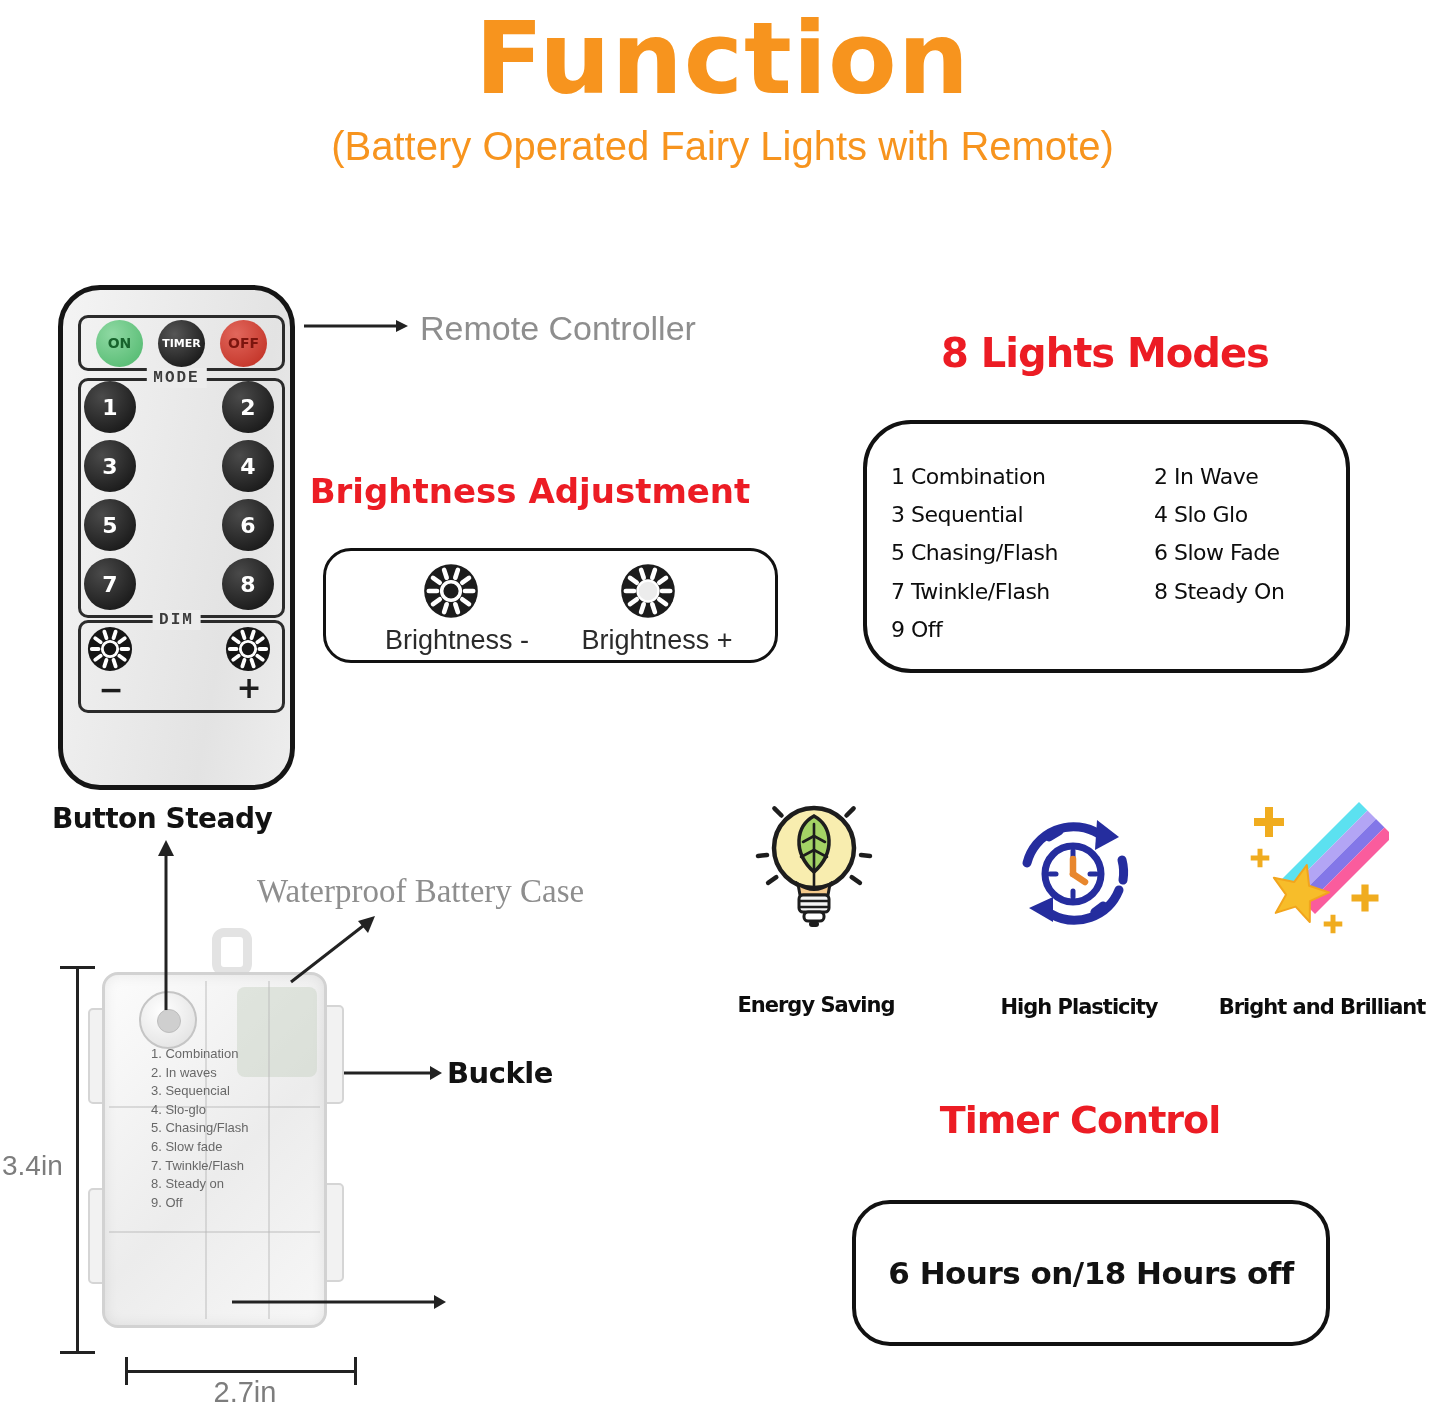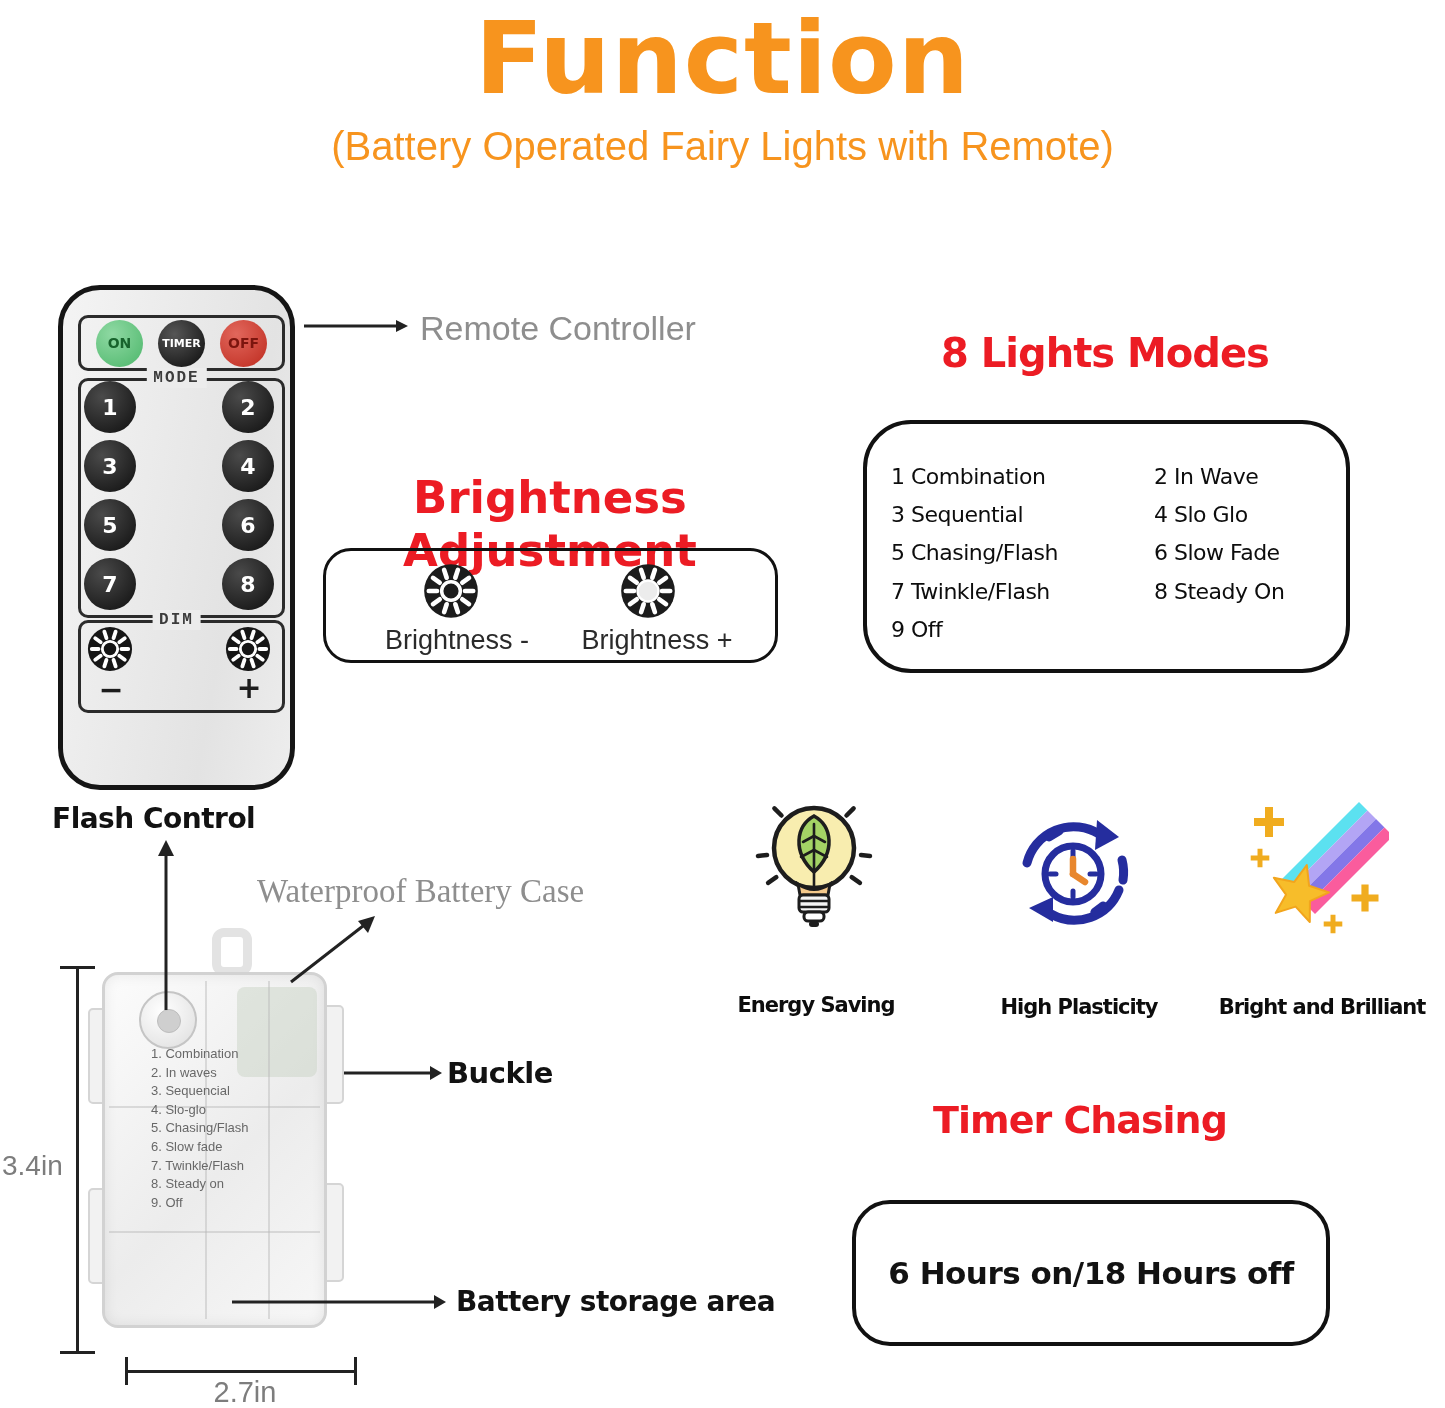--- a/index.html
+++ b/index.html
@@ -128,27 +128,27 @@
       <span class="pm" style="left:146px;top:50px;">+</span>
     </div>
   </div>
 
   <svg class="arrow-svg" style="left:302px;top:316px;" width="108" height="20">
     <line x1="2" y1="10" x2="94" y2="10" stroke="#222" stroke-width="3"></line>
     <polygon points="94,4 106,10 94,16" fill="#222"></polygon>
   </svg>
   <div class="abs graytxt" style="left:420px;top:309px;font-size:34px;">Remote Controller</div>
 
-  <div class="abs heavy blktxt" style="left:52px;top:802px;font-size:28px;letter-spacing:-0.5px;">Flash Control</div>
+  <div class="abs heavy blktxt" style="left:52px;top:802px;font-size:28px;letter-spacing:-0.5px;">Button Steady</div>
   <svg class="arrow-svg" style="left:152px;top:838px;z-index:4;" width="28" height="176">
     <line x1="14" y1="172" x2="14" y2="14" stroke="#222" stroke-width="3"></line>
     <polygon points="6,18 14,2 22,18" fill="#222"></polygon>
   </svg>
 
-  <div class="abs heavy red center" style="left:320px;top:471px;width:460px;font-size:45px;">Brightness Adjustment</div>
+  <div class="abs heavy red center" style="left:300px;top:471px;width:460px;font-size:34px;">Brightness Adjustment</div>
   <div class="abs" style="left:323px;top:548px;width:455px;height:115px;border:3.5px solid #111;border-radius:28px;box-sizing:border-box;">
     <span class="abs" style="left:97px;top:12px;width:56px;height:56px;">
       <svg viewBox="0 0 48 48" width="56" height="56">
           <circle cx="24" cy="24" r="23" fill="#1c1c1c"></circle>
       <g stroke="#fff" stroke-width="4" stroke-linecap="round">
       <line x1="36" y1="24" x2="43" y2="24"></line>
             <line x1="33.7" y1="31.1" x2="39.4" y2="35.2"></line>
             <line x1="27.7" y1="35.4" x2="29.9" y2="42.1"></line>
             <line x1="20.3" y1="35.4" x2="18.1" y2="42.1"></line>
             <line x1="14.3" y1="31.1" x2="8.6" y2="35.2"></line>
@@ -235,21 +235,20 @@
   <svg class="arrow-svg" style="left:330px;top:1061px;" width="114" height="24">
     <line x1="0" y1="12" x2="100" y2="12" stroke="#222" stroke-width="3"></line>
     <polygon points="100,5 112,12 100,19" fill="#222"></polygon>
   </svg>
   <div class="abs heavy blktxt" style="left:447px;top:1056px;font-size:29px;letter-spacing:-0.5px;">Buckle</div>
 
   <svg class="arrow-svg" style="left:232px;top:1290px;z-index:4;" width="216" height="24">
     <line x1="0" y1="12" x2="202" y2="12" stroke="#222" stroke-width="3"></line>
     <polygon points="202,5 214,12 202,19" fill="#222"></polygon>
   </svg>
-  <div class="abs heavy blktxt" style="left:456px;top:1285px;font-size:28px;letter-spacing:-0.5px;">Battery storage area</div>
 
   <div class="dimline" style="left:76px;top:968px;width:3px;height:386px;"></div>
   <div class="dimline" style="left:60px;top:966px;width:35px;height:3px;"></div>
   <div class="dimline" style="left:60px;top:1351px;width:35px;height:3px;"></div>
   <div class="abs dimtxt" style="left:2px;top:1150px;font-size:28px;">3.4in</div>
 
   <div class="dimline" style="left:127px;top:1370px;width:230px;height:3px;"></div>
   <div class="dimline" style="left:125px;top:1357px;width:3px;height:28px;"></div>
   <div class="dimline" style="left:354px;top:1357px;width:3px;height:28px;"></div>
   <div class="abs dimtxt center" style="left:195px;top:1376px;width:100px;font-size:29px;">2.7in</div>
@@ -320,18 +319,18 @@
         <path transform="translate(118,100) scale(0.9)" d="M-4,-15 L4,-15 L4,-4 L15,-4 L15,4 L4,4 L4,15 L-4,15 L-4,4 L-15,4 L-15,-4 L-4,-4 Z"></path>
         <path transform="translate(86,126) scale(0.62)" d="M-4,-15 L4,-15 L4,-4 L15,-4 L15,4 L4,4 L4,15 L-4,15 L-4,4 L-15,4 L-15,-4 L-4,-4 Z"></path>
       </g>
     </svg>
   </span>
 
   <div class="feat-label" style="left:726px;top:993px;width:180px;">Energy Saving</div>
   <div class="feat-label" style="left:984px;top:995px;width:190px;">High Plasticity</div>
   <div class="feat-label" style="left:1202px;top:995px;width:240px;text-align:center;">Bright and Brilliant</div>
 
-  <div class="abs heavy red center" style="left:870px;top:1098px;width:420px;font-size:38px;letter-spacing:-1px;">Timer Chasing</div>
+  <div class="abs heavy red center" style="left:870px;top:1098px;width:420px;font-size:38px;letter-spacing:-1px;">Timer Control</div>
   <div class="panel" style="left:852px;top:1200px;width:478px;height:146px;border-radius:38px;display:flex;align-items:center;justify-content:center;">
     <span class="heavy blktxt" style="font-size:31px;letter-spacing:-0.5px;">6 Hours on/18 Hours off</span>
   </div>
 
 </div>
 
 </body></html>

